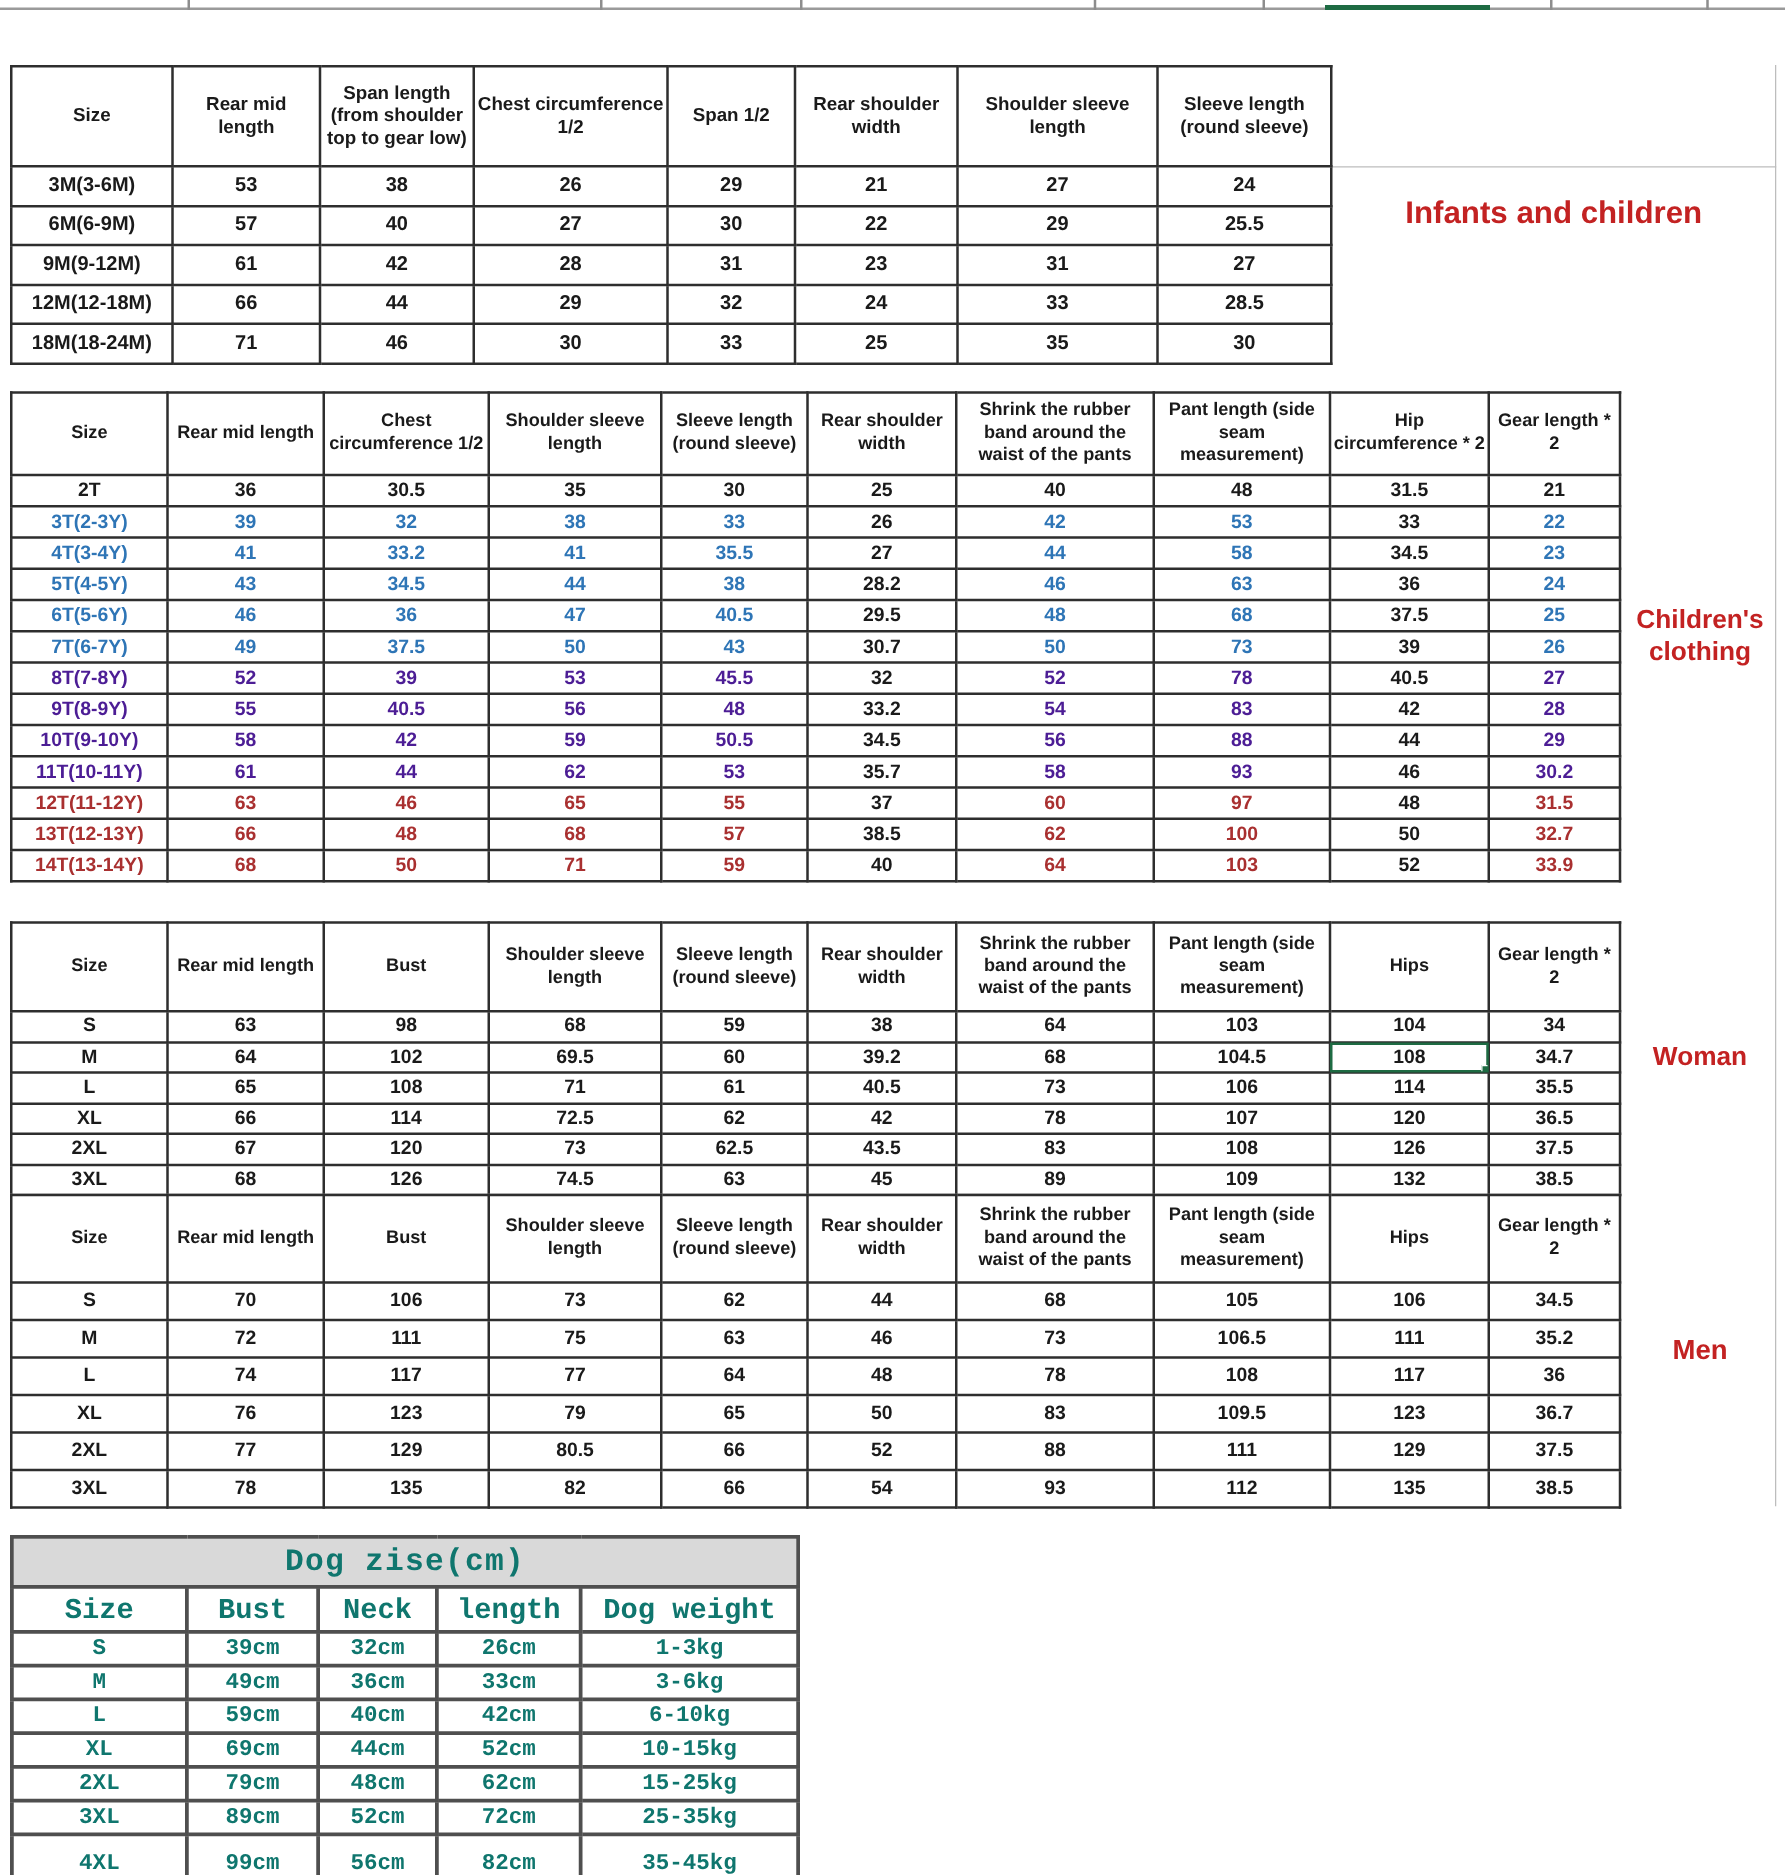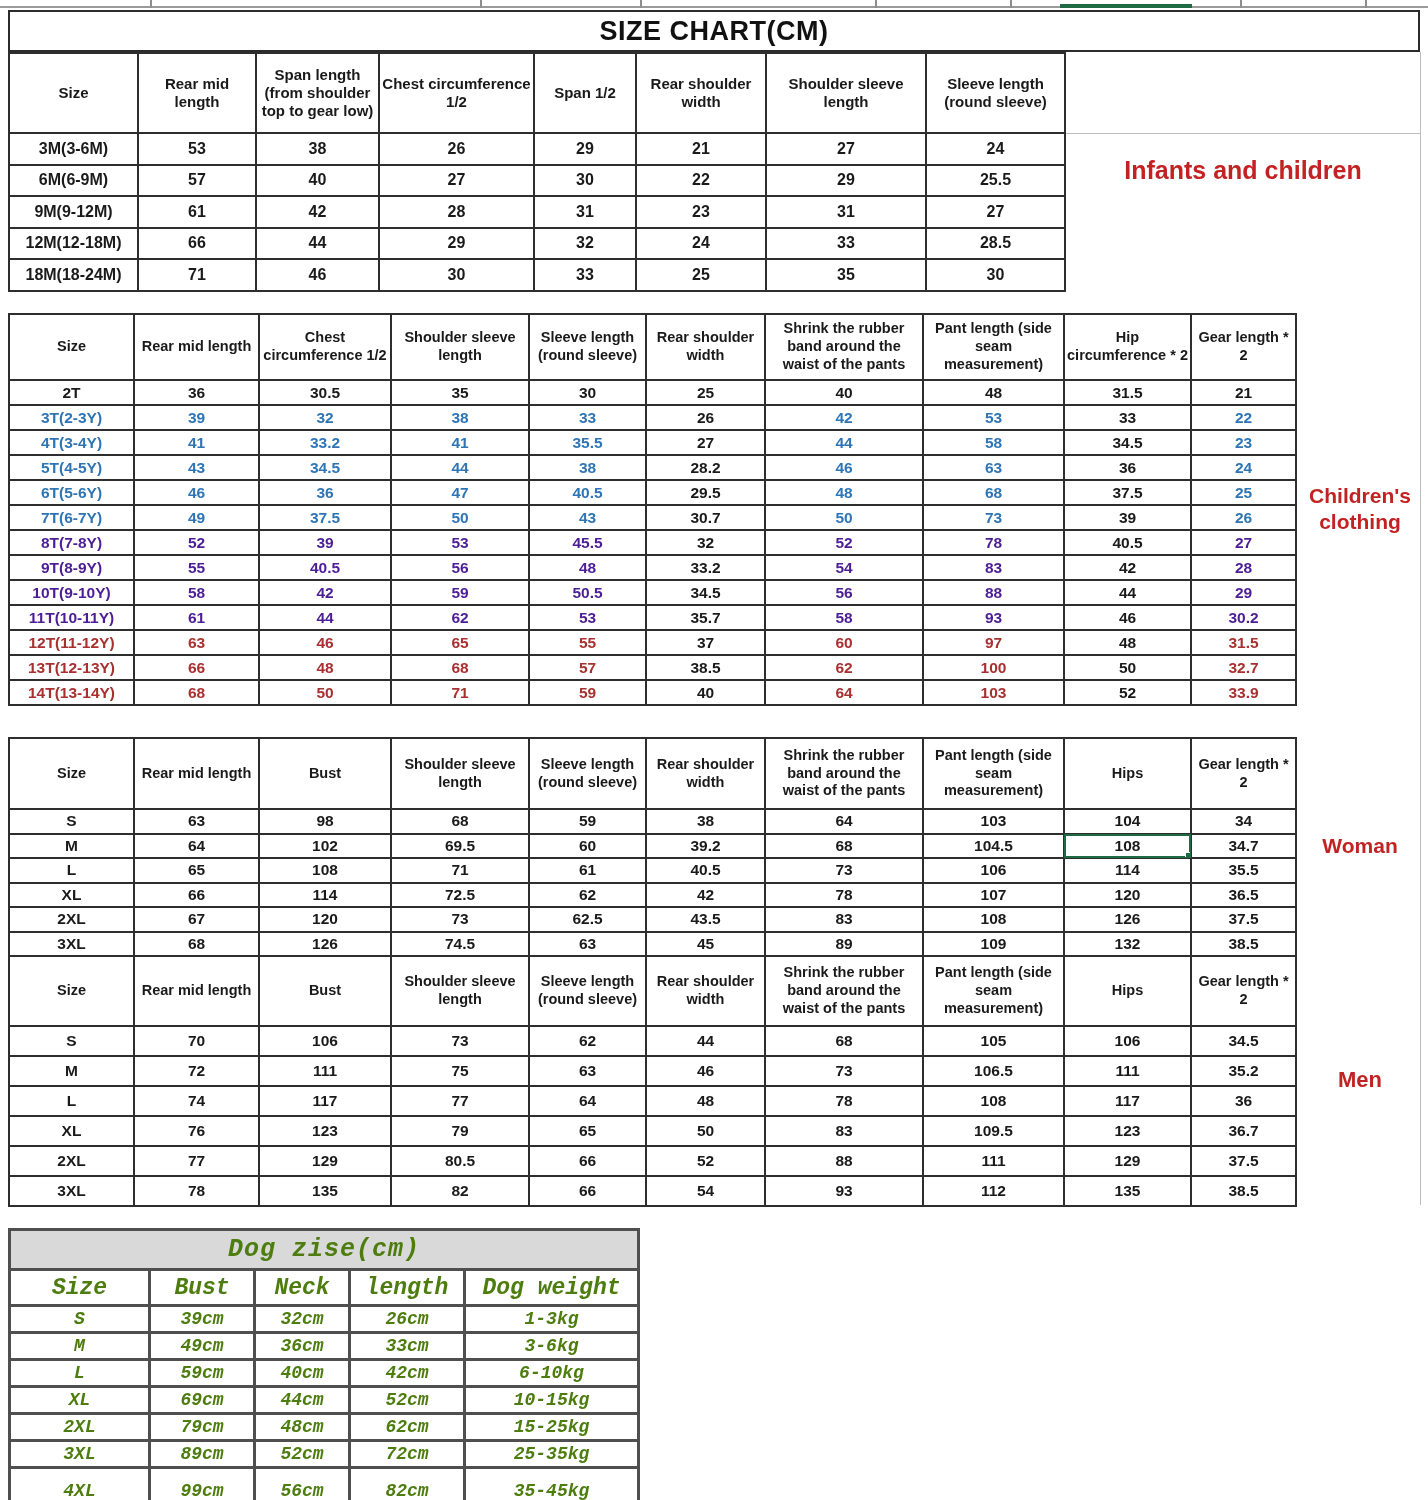--- a/index.html
+++ b/index.html
@@ -78,21 +78,21 @@
   .label-children { left:1297px; top:313px; width:126px; height:392px; font-size:21px; }
   .label-woman    { left:1297px; top:737px; width:126px; height:218px; font-size:21px; }
   .label-men      { left:1297px; top:955px; width:126px; height:250px; font-size:22px; }
 
   
   .dog {
     left:8px; top:1228px; width:629px;
     font-family:"Liberation Mono","DejaVu Sans Mono",monospace;
     border:3px solid #4f4f4f;
   }
-  .dog th, .dog td { border:3px solid #4f4f4f; color:#4d7c0f; font-family:inherit;font-style:italic; }
+  .dog th, .dog td { border:3px solid #4f4f4f; color:#0f766e; font-family:inherit; }
   .dog th.table-title { height:40px; background:#d9d9d9; font-size:25px; font-weight:bold; letter-spacing:1px; }
   .dog thead tr.cols th { height:36px; font-size:23px; background:#fff; }
   .dog td { height:27px; font-size:18px; }
   .dog tbody tr:last-child td { height:47px; }
 </style>
 </head>
 <body>
 
 <div class="sheet">
 
@@ -103,21 +103,20 @@
     <div class="tick" style="left:875px"></div>
     <div class="tick" style="left:1010px"></div>
     <div class="tick" style="left:1240px"></div>
     <div class="tick" style="left:1365px"></div>
     <div class="green-bar" style="left:1060px;width:132px"></div>
   </div>
 
   <div class="gridline" style="left:1420px;top:52px;width:1px;height:1153px"></div>
   <div class="gridline" style="left:1064px;top:133px;width:357px;height:1px"></div>
 
-  <div class="title-box">SIZE CHART(CM)</div>
 
   <table class="main-table infants">
       <colgroup>
         <col style="width: 129px;">
         <col style="width: 118px;">
         <col style="width: 123px;">
         <col style="width: 155px;">
         <col style="width: 102px;">
         <col style="width: 130px;">
         <col style="width: 160px;">

